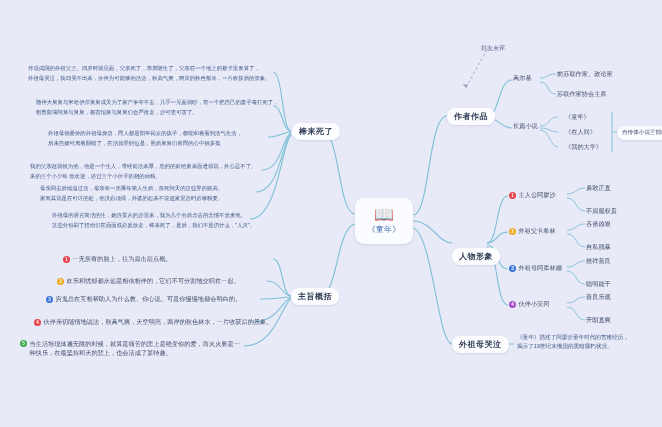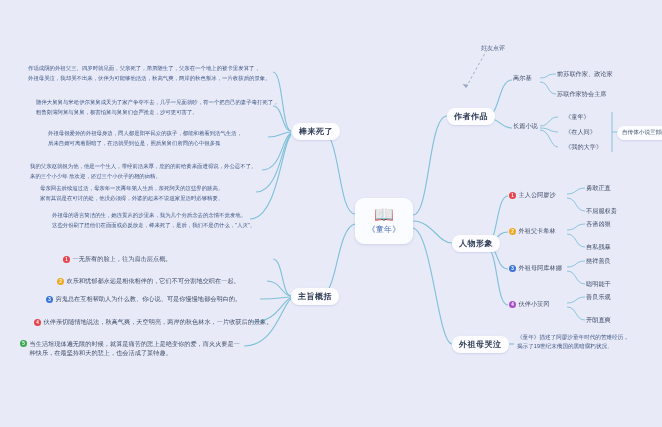--- a/index.html
+++ b/index.html
@@ -156,21 +156,21 @@
   </div>
   <div class="node leaf" style="left:565px;top:128px;">
     <span class="txt">《在人间》</span>
   </div>
   <div class="node leaf" style="left:565px;top:143px;">
     <span class="txt">《我的大学》</span>
   </div>
 
   <div class="tag" style="left:617px;top:126px;">自传体小说三部曲</div>
 
-  <div class="node branch" style="left:452px;top:235px;">人物形象</div>
+  <div class="node branch" style="left:452px;top:248px;">人物形象</div>
 
   <div class="node leaf" style="left:509px;top:191px;">
     <span class="badge" style="background:#e8424a">1</span>
     <span class="txt">主人公阿廖沙</span>
   </div>
   <div class="node leaf" style="left:586px;top:184px;">
     <span class="txt">勇敢正直</span>
   </div>
   <div class="node leaf" style="left:586px;top:207px;">
     <span class="txt">不屈服权贵</span>

